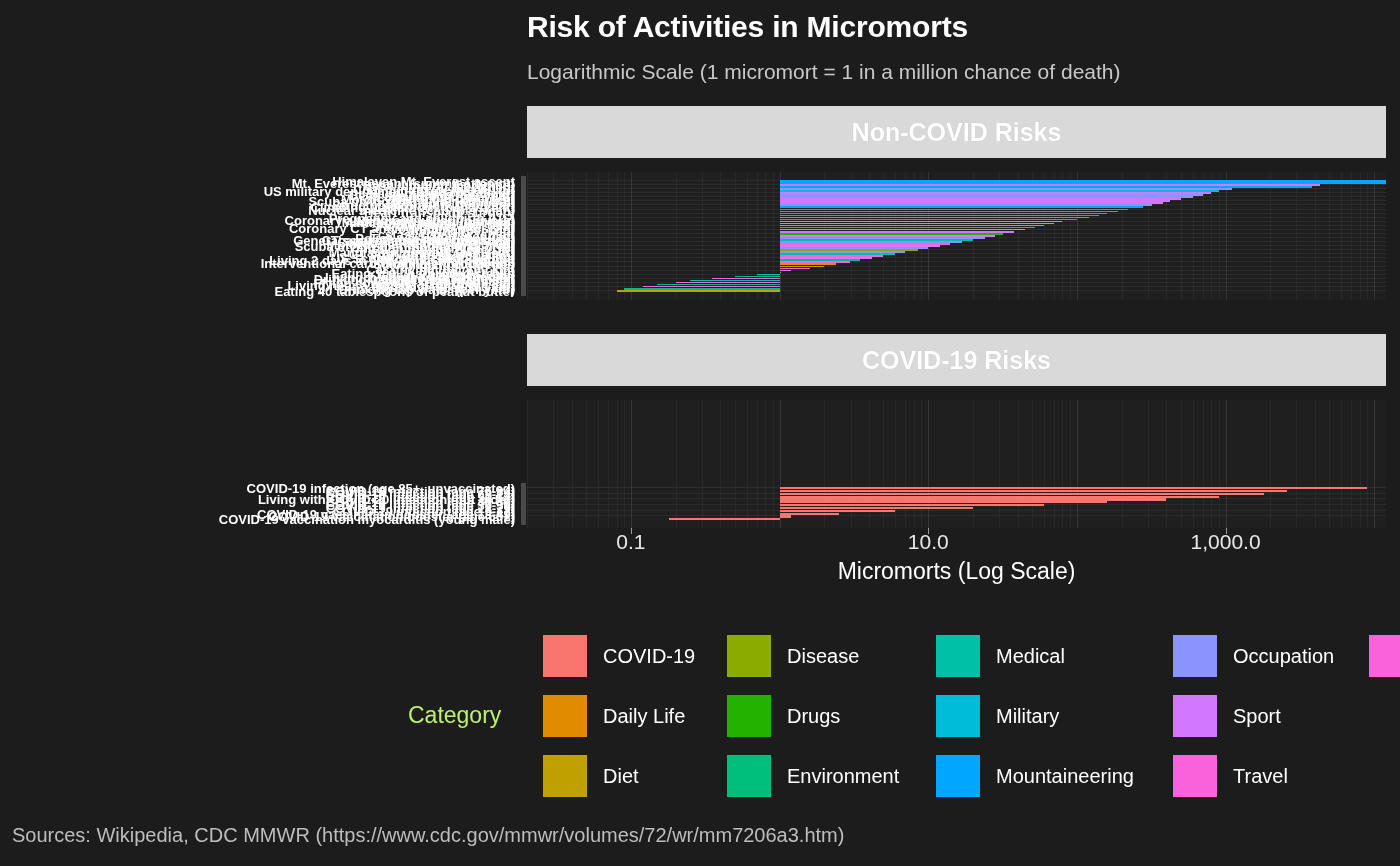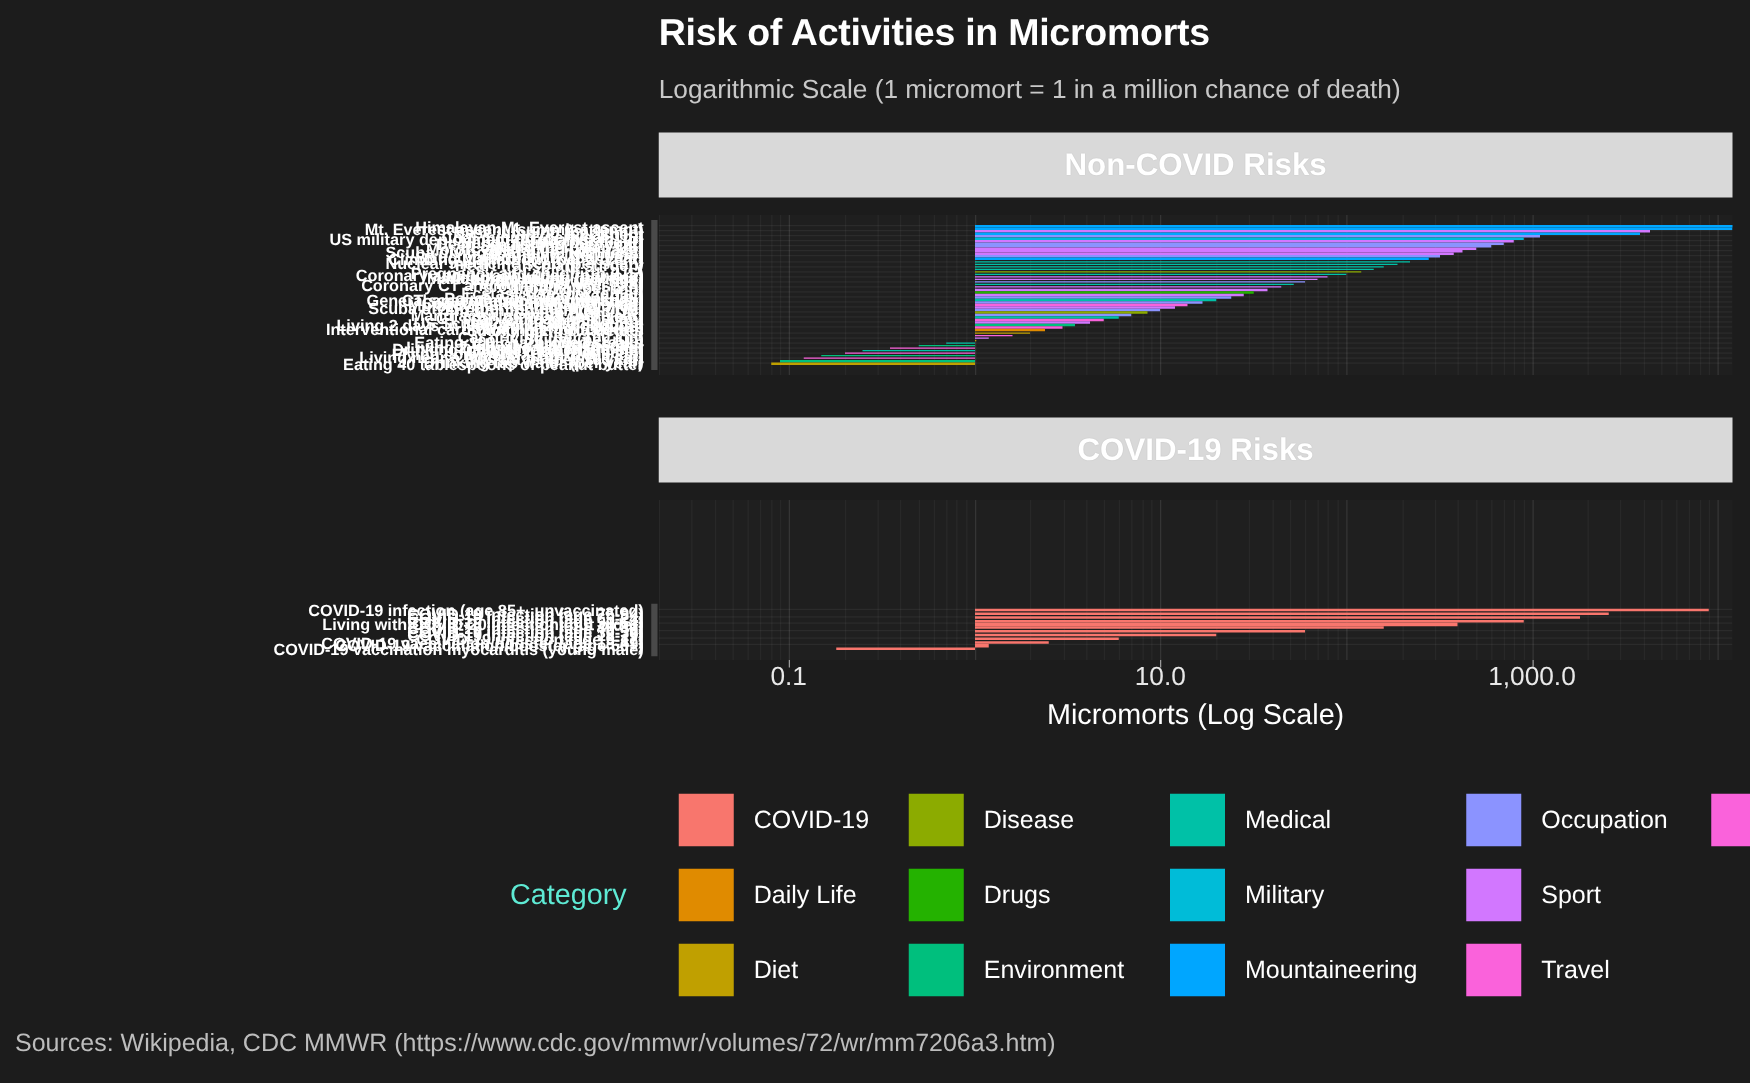--- a/index.html
+++ b/index.html
@@ -75,21 +75,21 @@
     transform:translateX(-50%);white-space:nowrap;
   }
   #x-axis-title{
     position:absolute;top:558px;left:527px;width:859px;
     text-align:center;font-size:23px;color:#ffffff;
   }
   
   #legend{position:absolute;left:0;top:620px;width:1400px;height:180px;}
   #legend-title{
     position:absolute;left:408px;top:702px;
-    font-size:23px;color:#5eead4;
+    font-size:23px;color:#bef264;
   }
   .legend-item{position:absolute;height:42px;}
   .legend-swatch{
     position:absolute;left:0;top:0;width:44px;height:42px;
   }
   .legend-label{
     position:absolute;left:60px;top:10px;
     font-size:20px;color:#ffffff;white-space:nowrap;
   }
   

